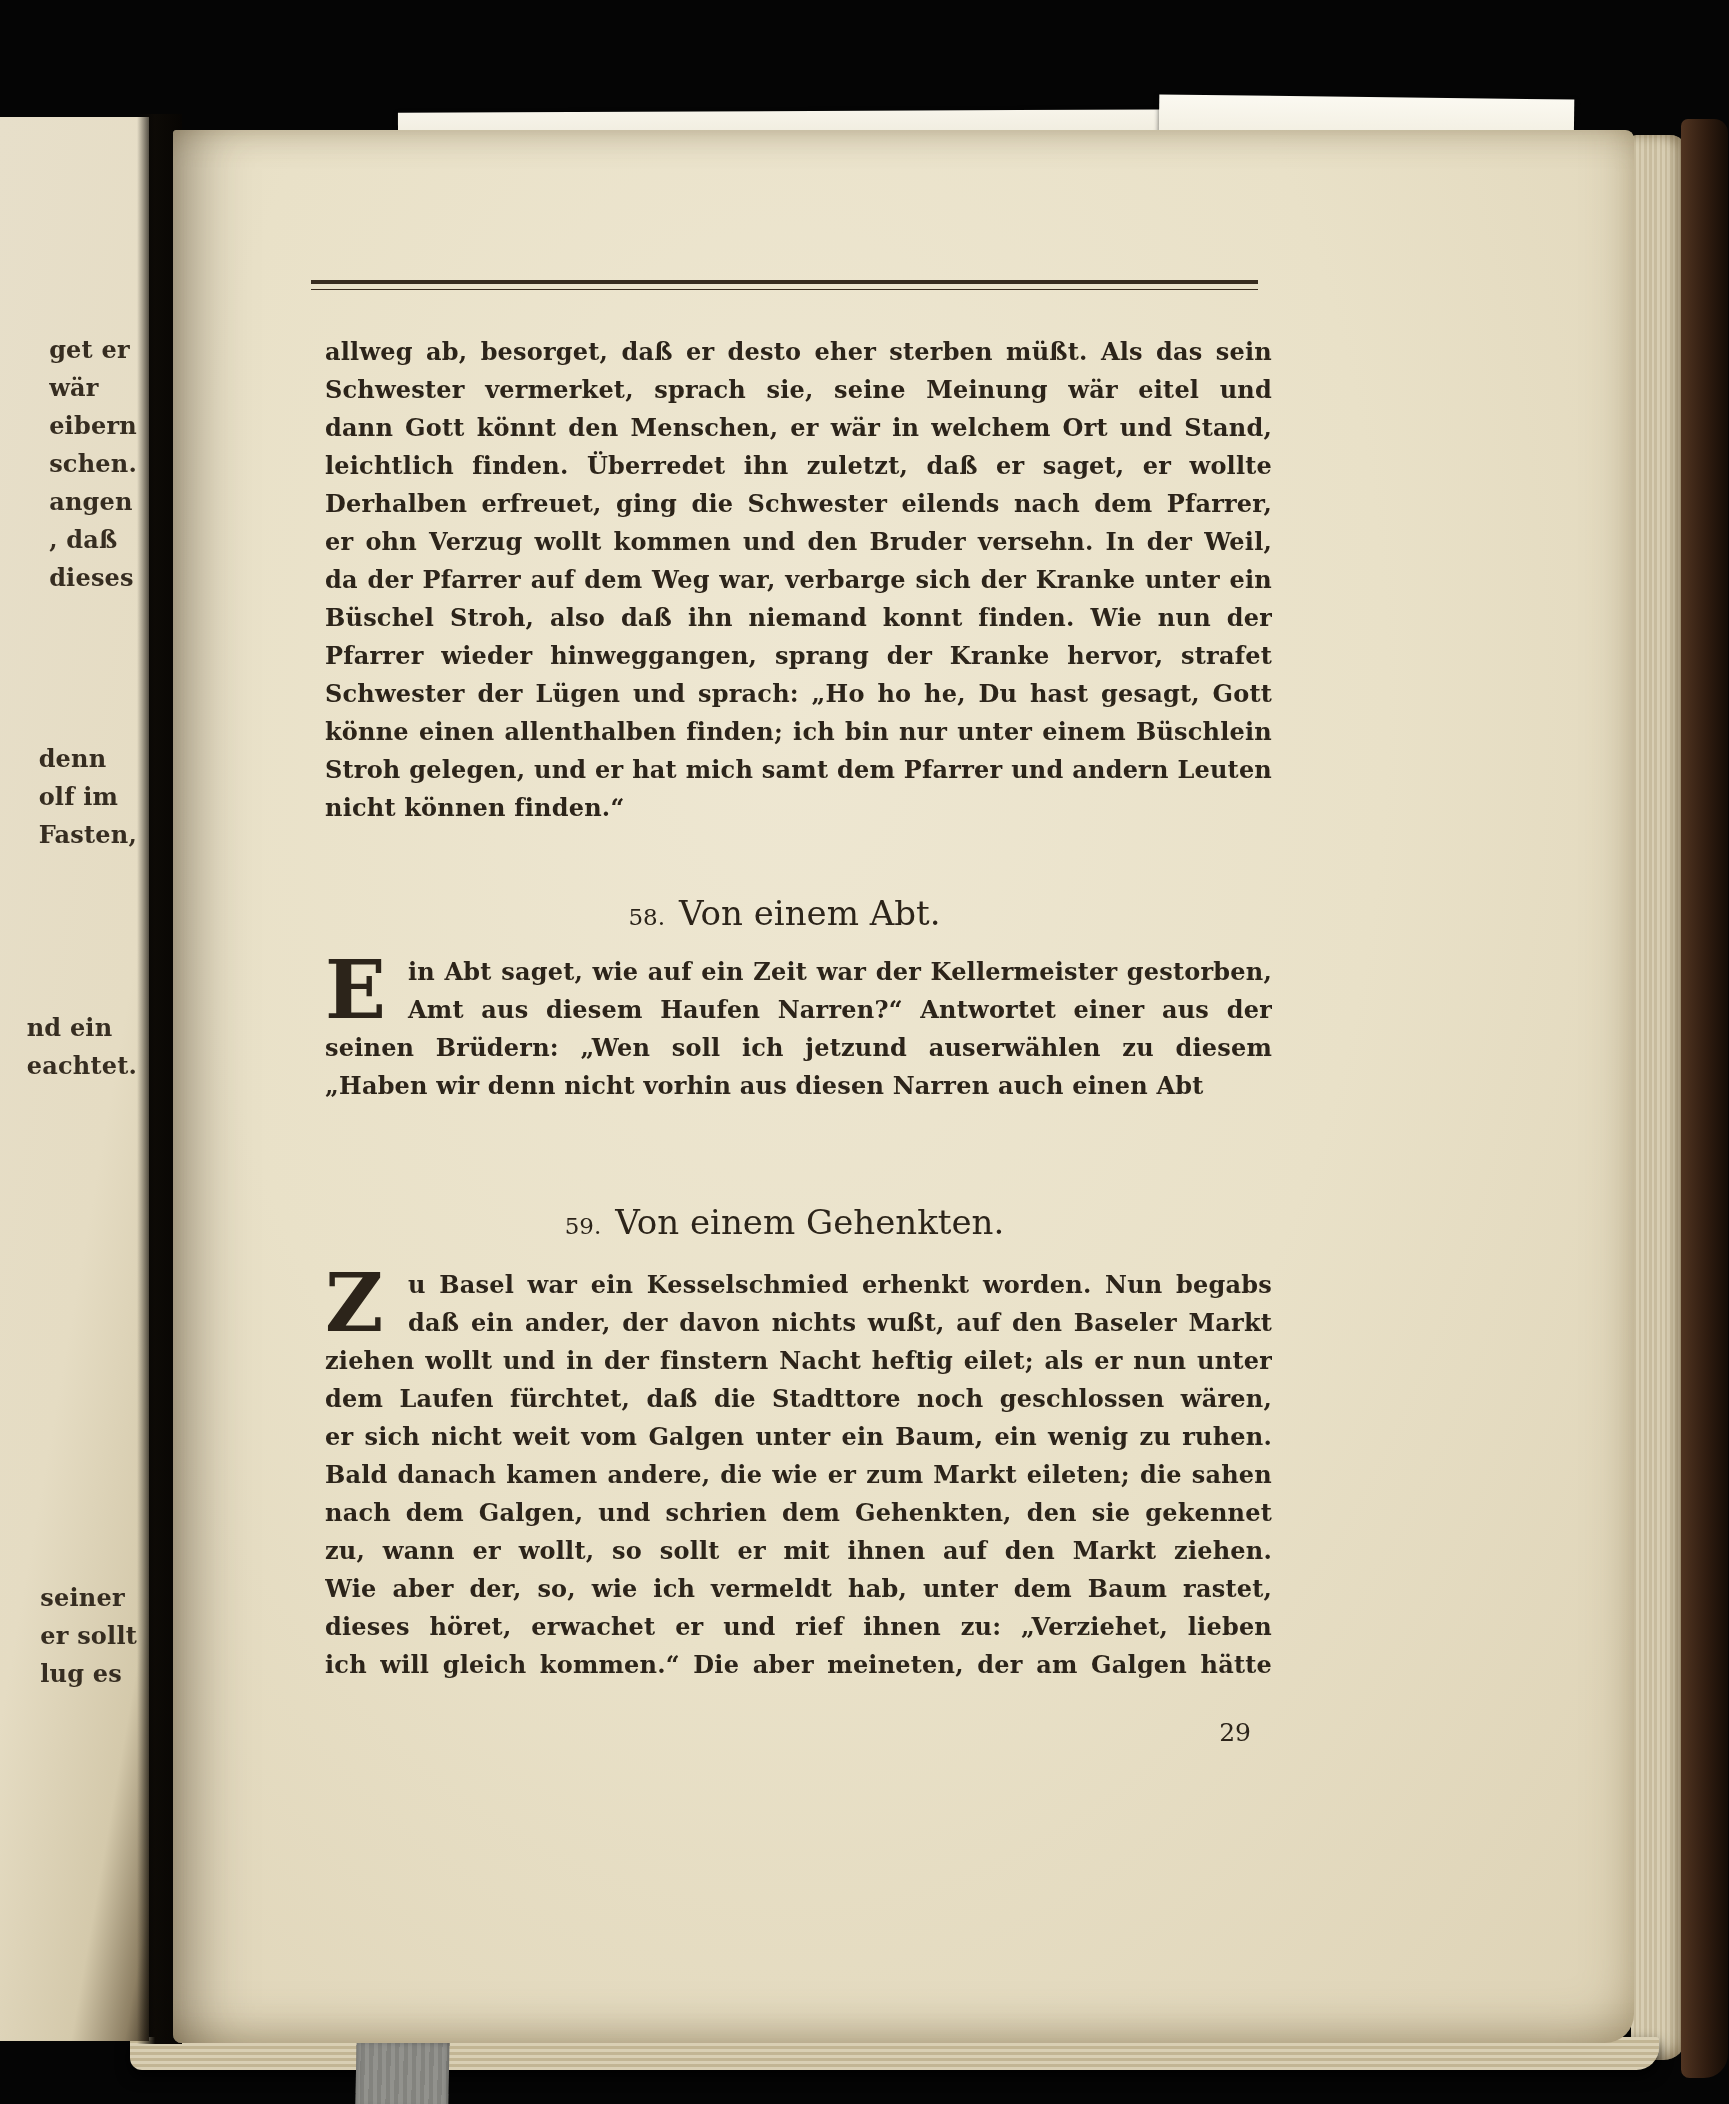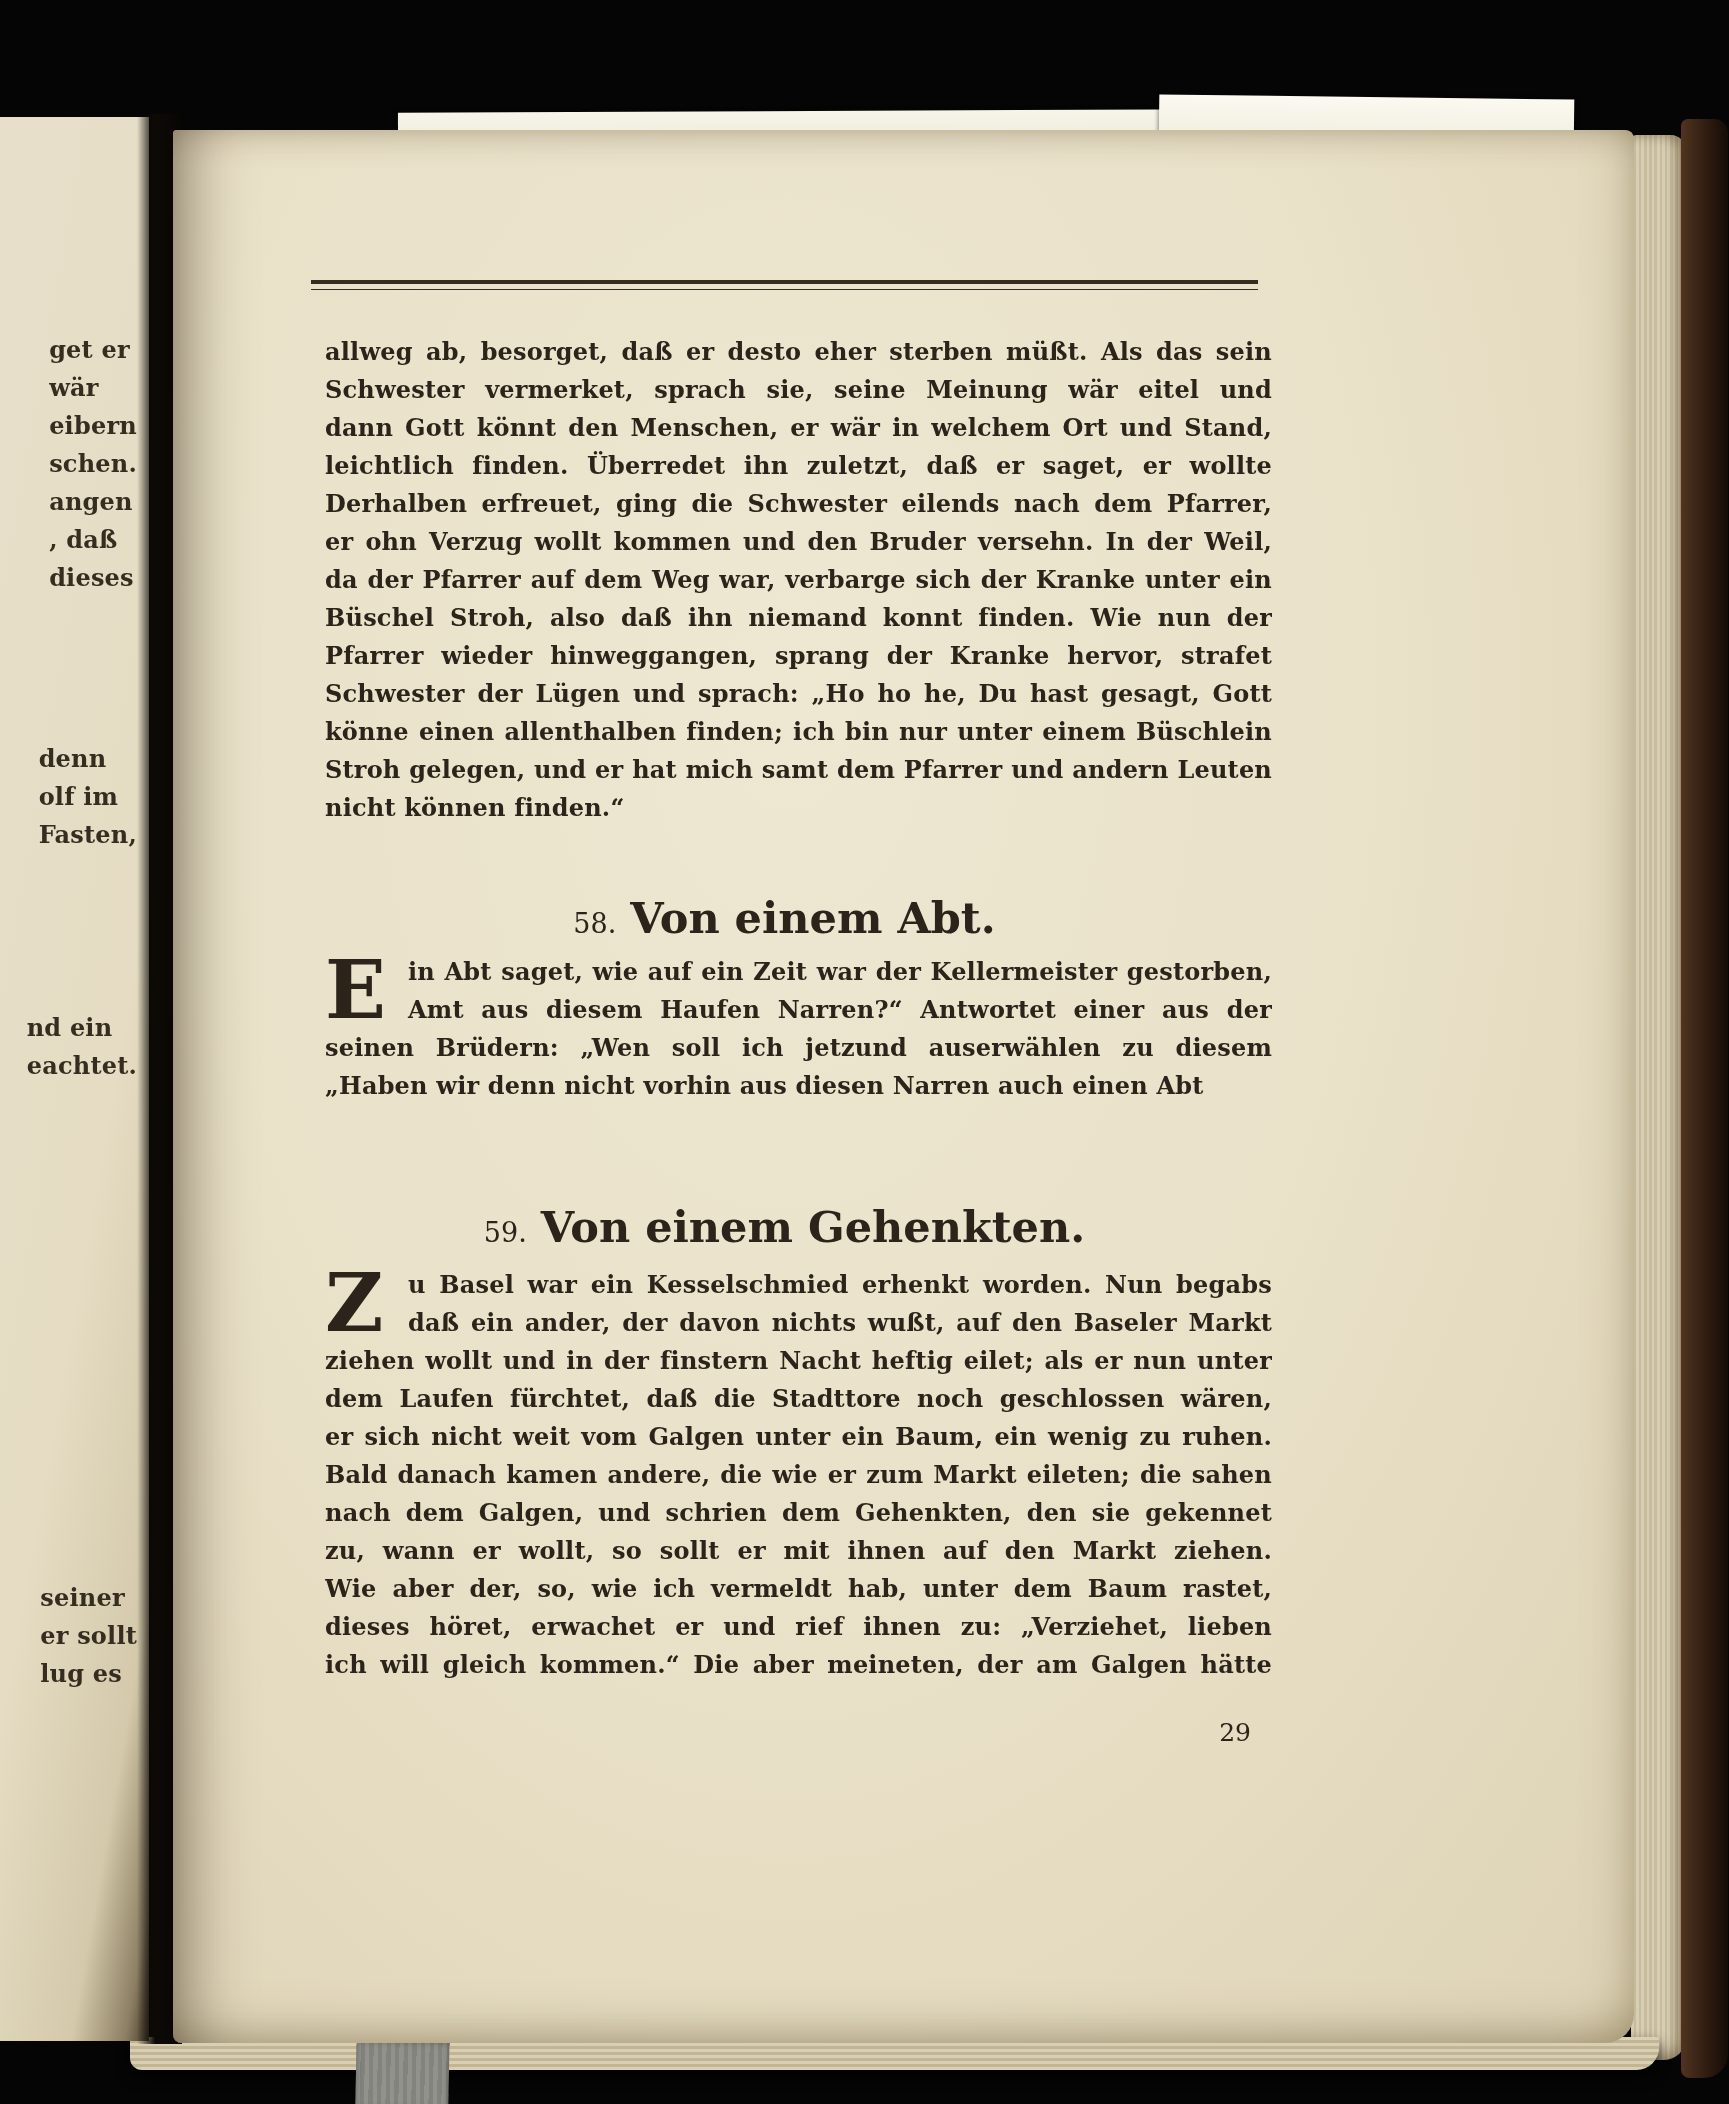--- a/index.html
+++ b/index.html
@@ -84,22 +84,22 @@
   .para.continues .lines > .line:last-of-type { text-align-last:justify; }
   .para.has-dropcap .lines > .line:nth-of-type(-n+2) { padding-left:83px; }
   .dropcap {
     position:absolute; left:0; top:-3.5px;
     font-size:80px; line-height:80px; font-weight:700; color:#2c241a;
   }
   .heading {
     position:absolute; left:138px; width:947px; text-align:center;
     color:#2c241a; white-space:nowrap;
   }
-  .h-num { font-size:27px; font-weight:400; margin-right:14px; }
-  .h-title { font-size:43px; font-weight:700; }
+  .h-num { font-size:23px; font-weight:400; margin-right:14px; }
+  .h-title { font-size:34px; font-weight:400; }
   .page-num {
     position:absolute; left:138px; top:1588px; width:940px;
     text-align:right; font-size:25px; font-weight:400; color:#2c241a;
   }
   .p-open { top:203px; }
   .h58 { top:763px; }
   .p58 { top:823px; }
   .h59 { top:1072px; }
   .p59 { top:1136px; }
 </style>

